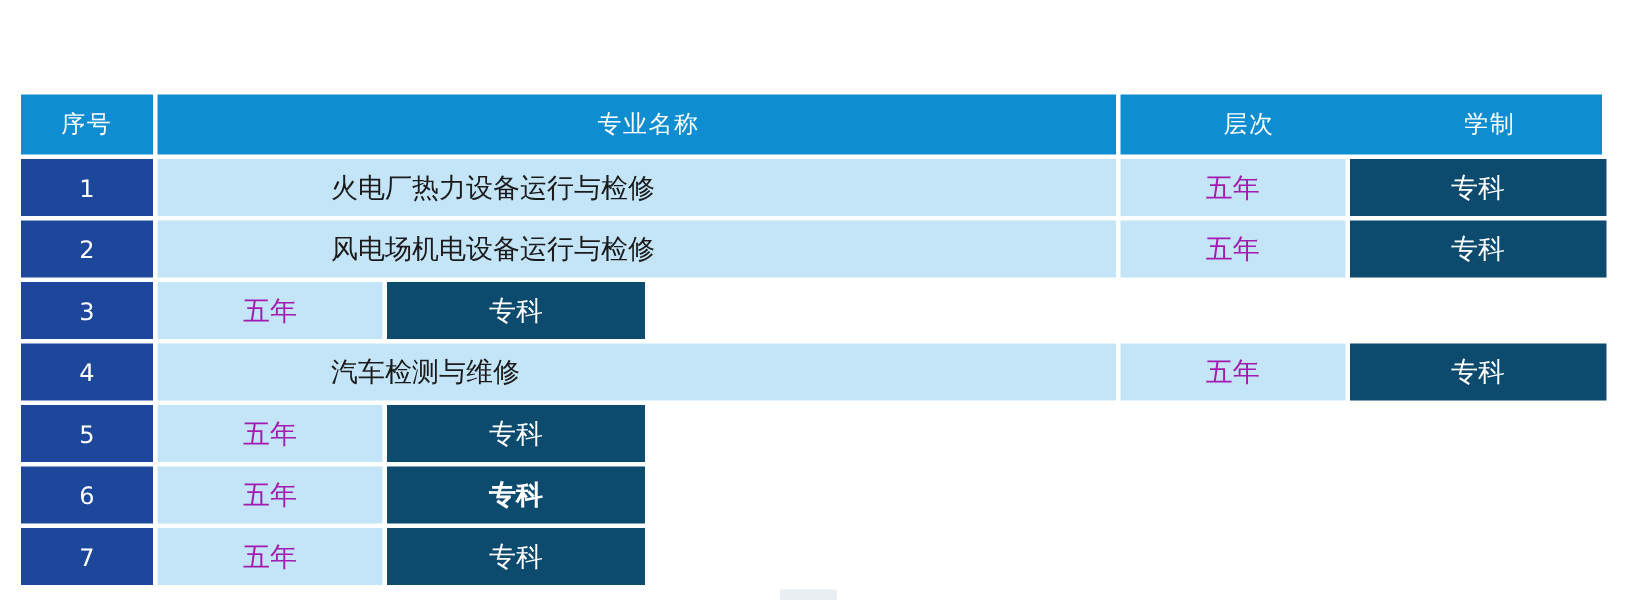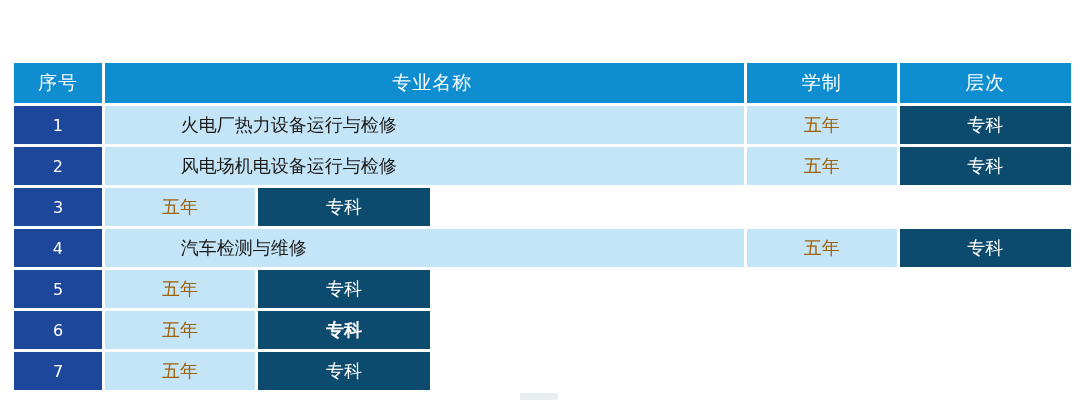--- a/index.html
+++ b/index.html
@@ -89,48 +89,48 @@
     display: flex;
     align-items: center;
     justify-content: center;
     height: 38px;
     font-size: 17px;
     font-family: "DejaVu Sans", "Liberation Sans", sans-serif;
   }
 
   
   .c-no    { width: 88px;  margin-right: 3px; }
-  .c-name  { width: 641px; margin-right: 3px; justify-content: flex-start; padding-left: 76px; }
+  .c-name  { width: 641px; margin-right: 3px; justify-content: flex-start; padding-left: 116px; }
   .c-len   { width: 150px; margin-right: 3px; }
   .c-level { width: 172px; }
 
   
   .header-row .cell {
     background: #0e8dd0;
     color: #ffffff;
     height: 40px;
-    font-size: 19px;
+    font-size: 16px;
     letter-spacing: 1px;
   }
   .header-row .c-name { justify-content: center; padding-left: 16px; }
 
   
   .data-row .c-no {
     background: #1c479b;
     color: #ffffff;
     font-size: 16px;
   }
   .data-row .c-name {
     background: #c4e5f8;
     color: #1b1b1b;
     font-size: 18px;
   }
   .data-row .c-len {
     background: #c4e5f8;
-    color: #a16207;
+    color: #a21caf;
     font-size: 18px;
   }
   .data-row .c-level {
     background: #0c4a6e;
     color: #ffffff;
     font-size: 18px;
   }
   .data-row.emph .c-level { font-weight: bold; }
 
   
@@ -147,22 +147,22 @@
 <body>
 
 <div id="page">
 
 
   <div id="table">
 
     <div class="trow header-row">
       <div class="cell c-no">序号</div>
       <div class="cell c-name">专业名称</div>
+      <div class="cell c-level">层次</div>
       <div class="cell c-len">学制</div>
-      <div class="cell c-level">层次</div>
     </div>
 
     <div class="trow data-row">
       <div class="cell c-no">1</div>
       <div class="cell c-name">火电厂热力设备运行与检修</div>
       <div class="cell c-len">五年</div>
       <div class="cell c-level">专科</div>
     </div>
 
     <div class="trow data-row">

